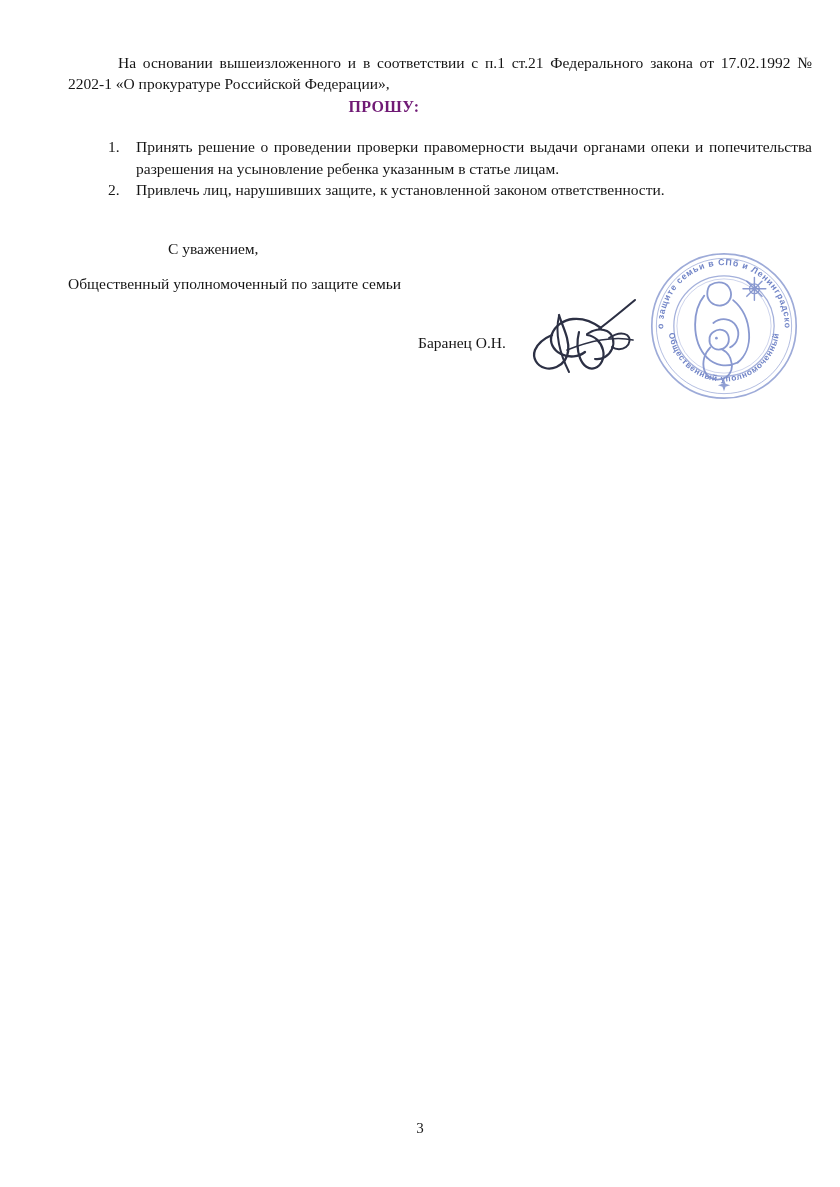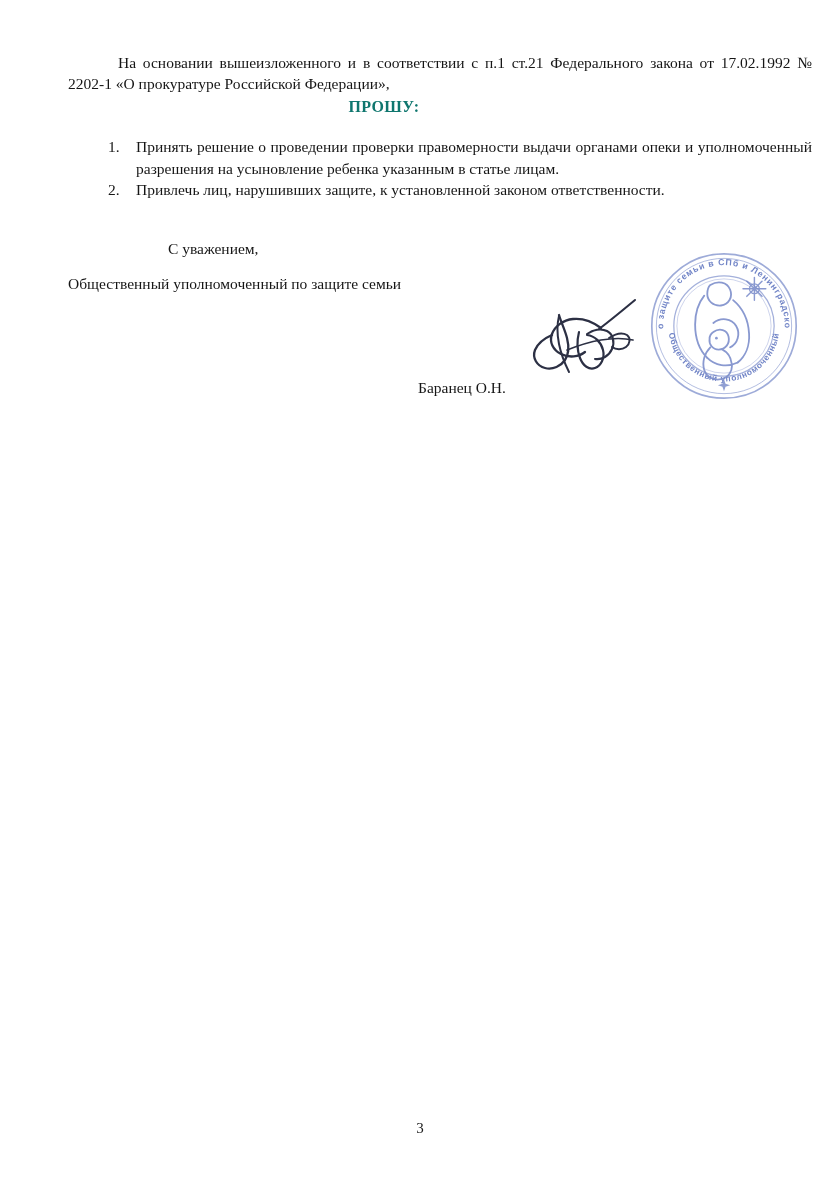--- a/index.html
+++ b/index.html
@@ -32,21 +32,21 @@
 
   .proshu-heading {
     position: absolute;
     left: 0;
     top: 98px;
     width: 768px;
     text-align: center;
     font-size: 16px;
     font-weight: bold;
     letter-spacing: 0.4px;
-    color: #0f766e;
+    color: #701a75;
   }
 
   .request-list {
     position: absolute;
     left: 100px;
     top: 136px;
     width: 712px;
     margin: 0;
     padding: 0;
     list-style: none;
@@ -93,21 +93,20 @@
     white-space: nowrap;
   }
 
   .signer-name {
     position: absolute;
     left: 418px;
     top: 334px;
     font-size: 15.5px;
     color: #161616;
     white-space: nowrap;
-    margin-top: 45px;
   }
 
   
   .signature {
     position: absolute;
     left: 523px;
     top: 288px;
     width: 140px;
     height: 98px;
     pointer-events: none;
@@ -139,21 +138,21 @@
 
 <div class="page">
 
   <p class="intro-para">На основании вышеизложенного и в соответствии с п.1 ст.21 Федерального закона от 17.02.1992 № 2202-1 «О прокуратуре Российской Федерации»,</p>
 
   <div class="proshu-heading">ПРОШУ:</div>
 
   <ol class="request-list">
     <li class="request-item">
       <span class="marker">1.</span>
-      <span>Принять решение о проведении проверки правомерности выдачи органами опеки и уполномоченный разрешения на усыновление ребенка указанным в статье лицам.</span>
+      <span>Принять решение о проведении проверки правомерности выдачи органами опеки и попечительства разрешения на усыновление ребенка указанным в статье лицам.</span>
     </li>
     <li class="request-item">
       <span class="marker">2.</span>
       <span>Привлечь лиц, нарушивших защите, к установленной законом ответственности.</span>
     </li>
   </ol>
 
   <div class="regards">С уважением,</div>
 
   <div class="signer-block">

